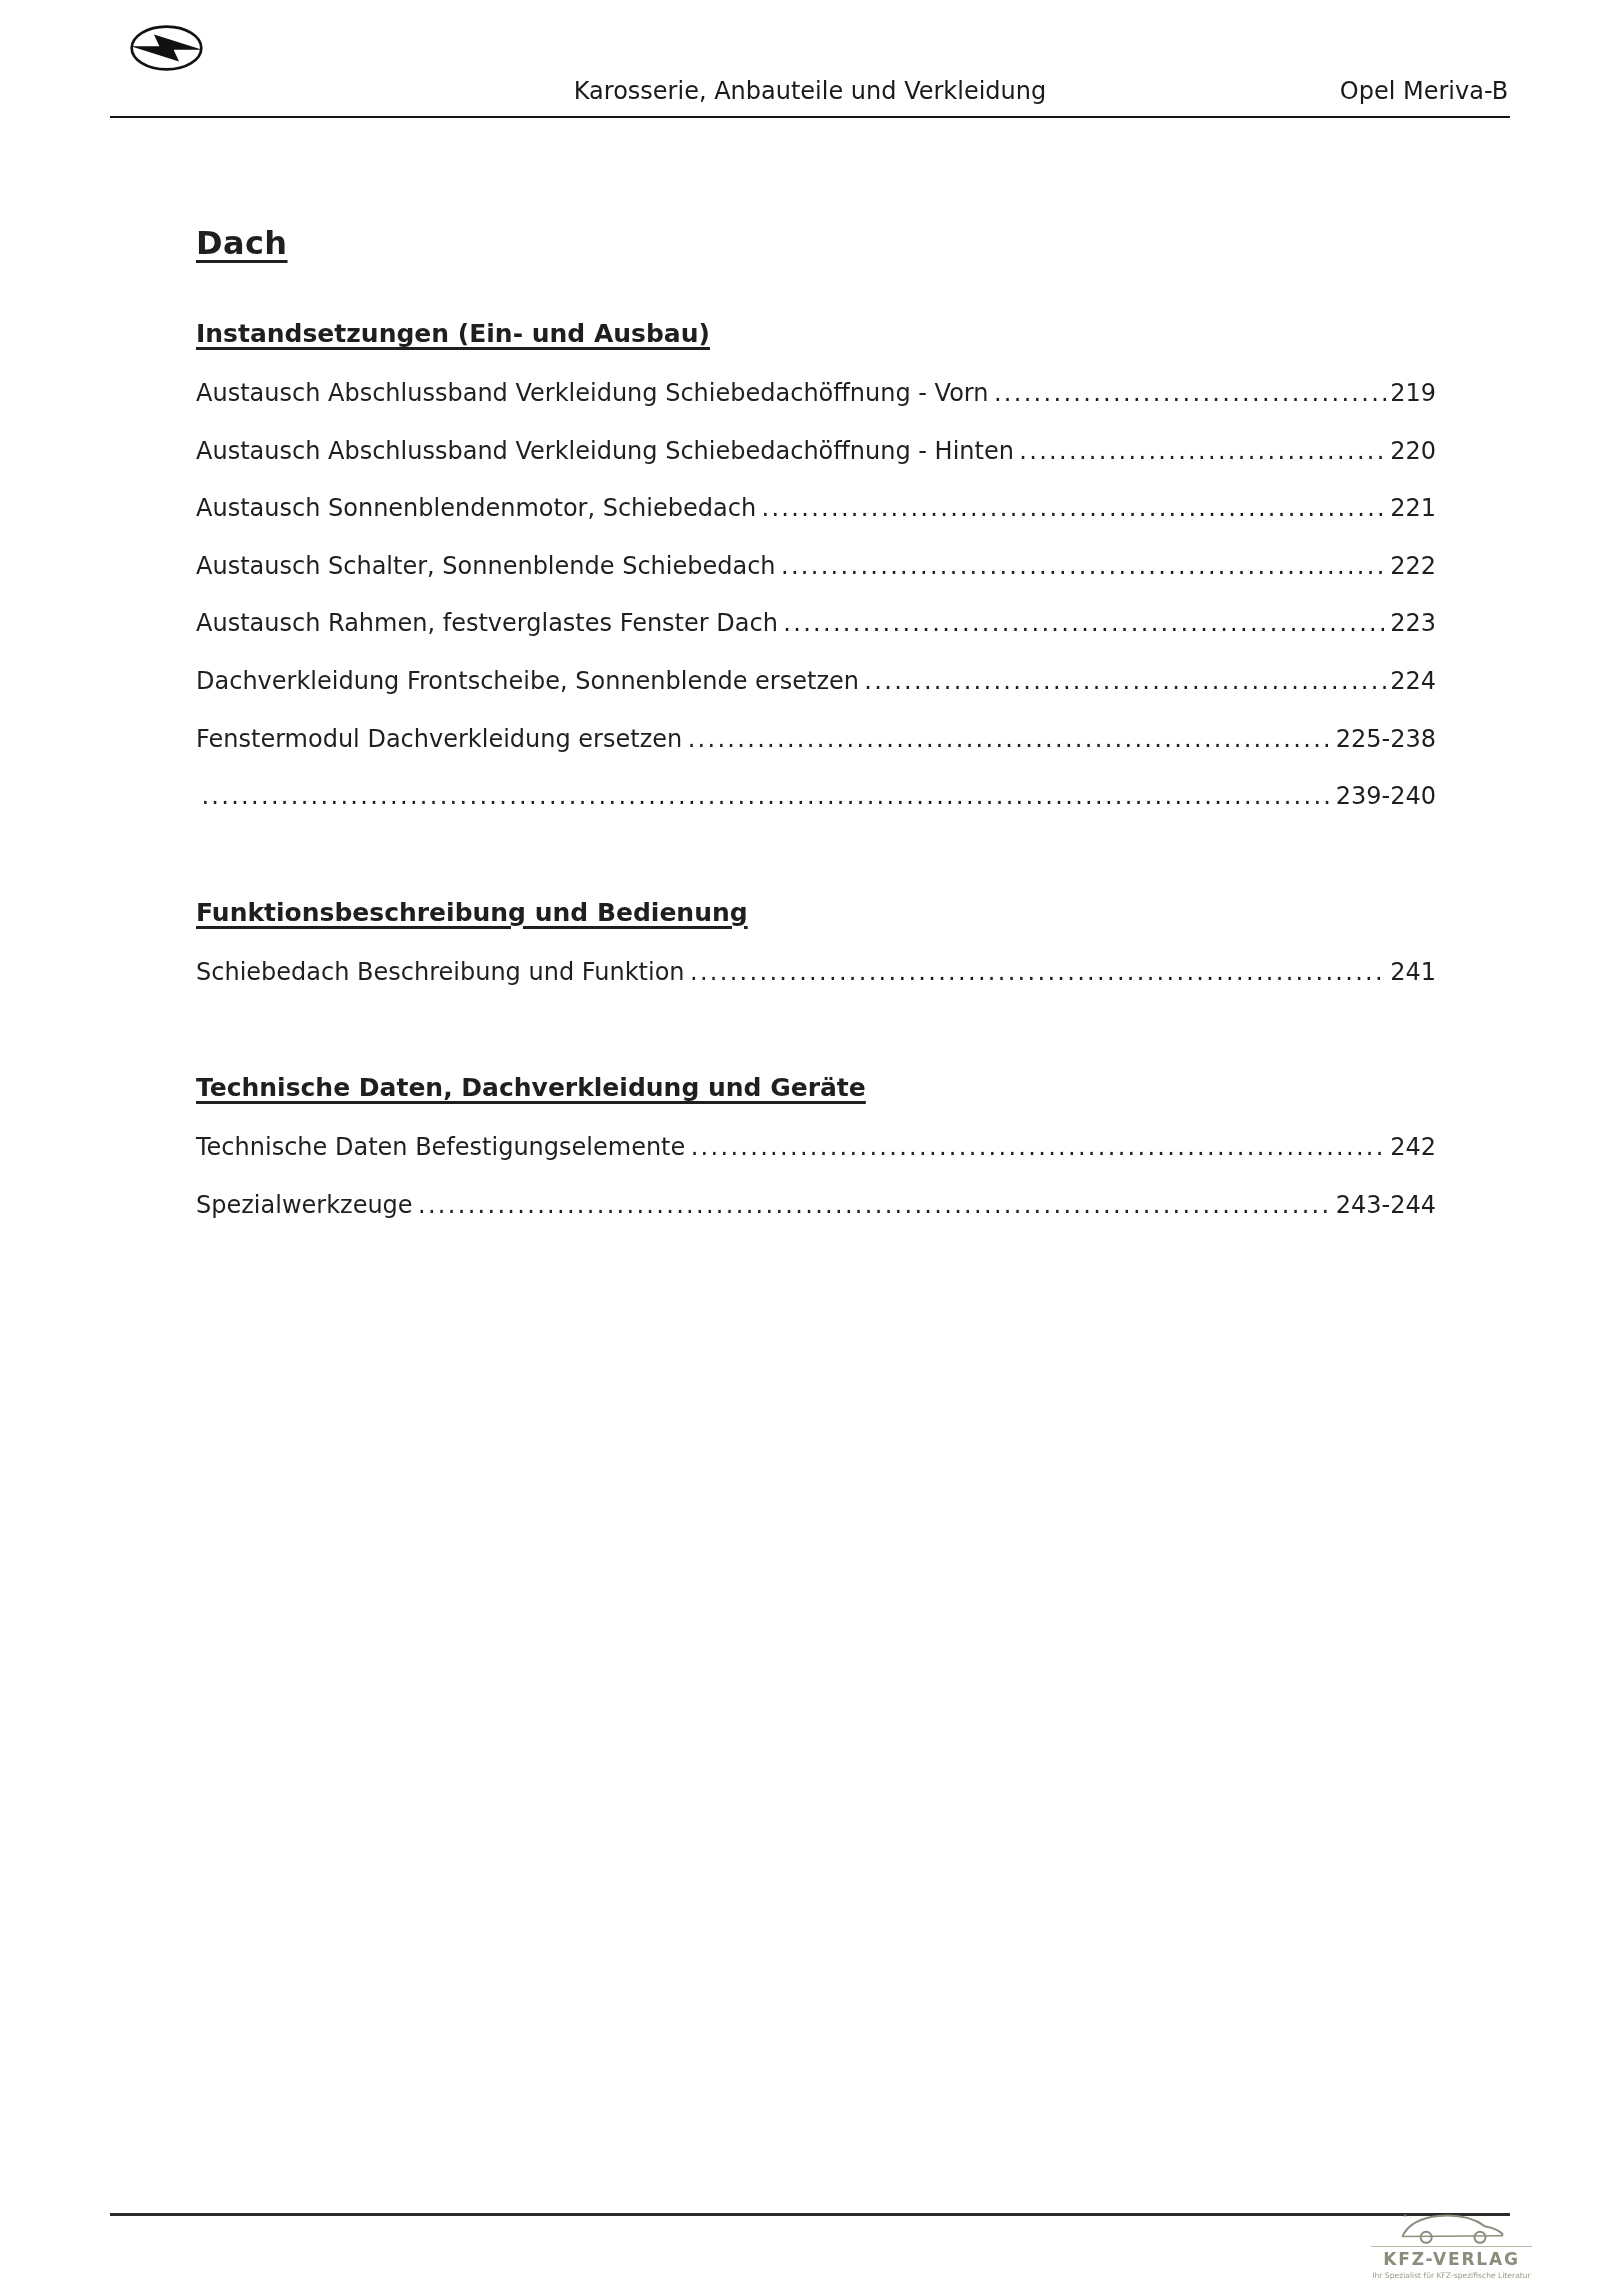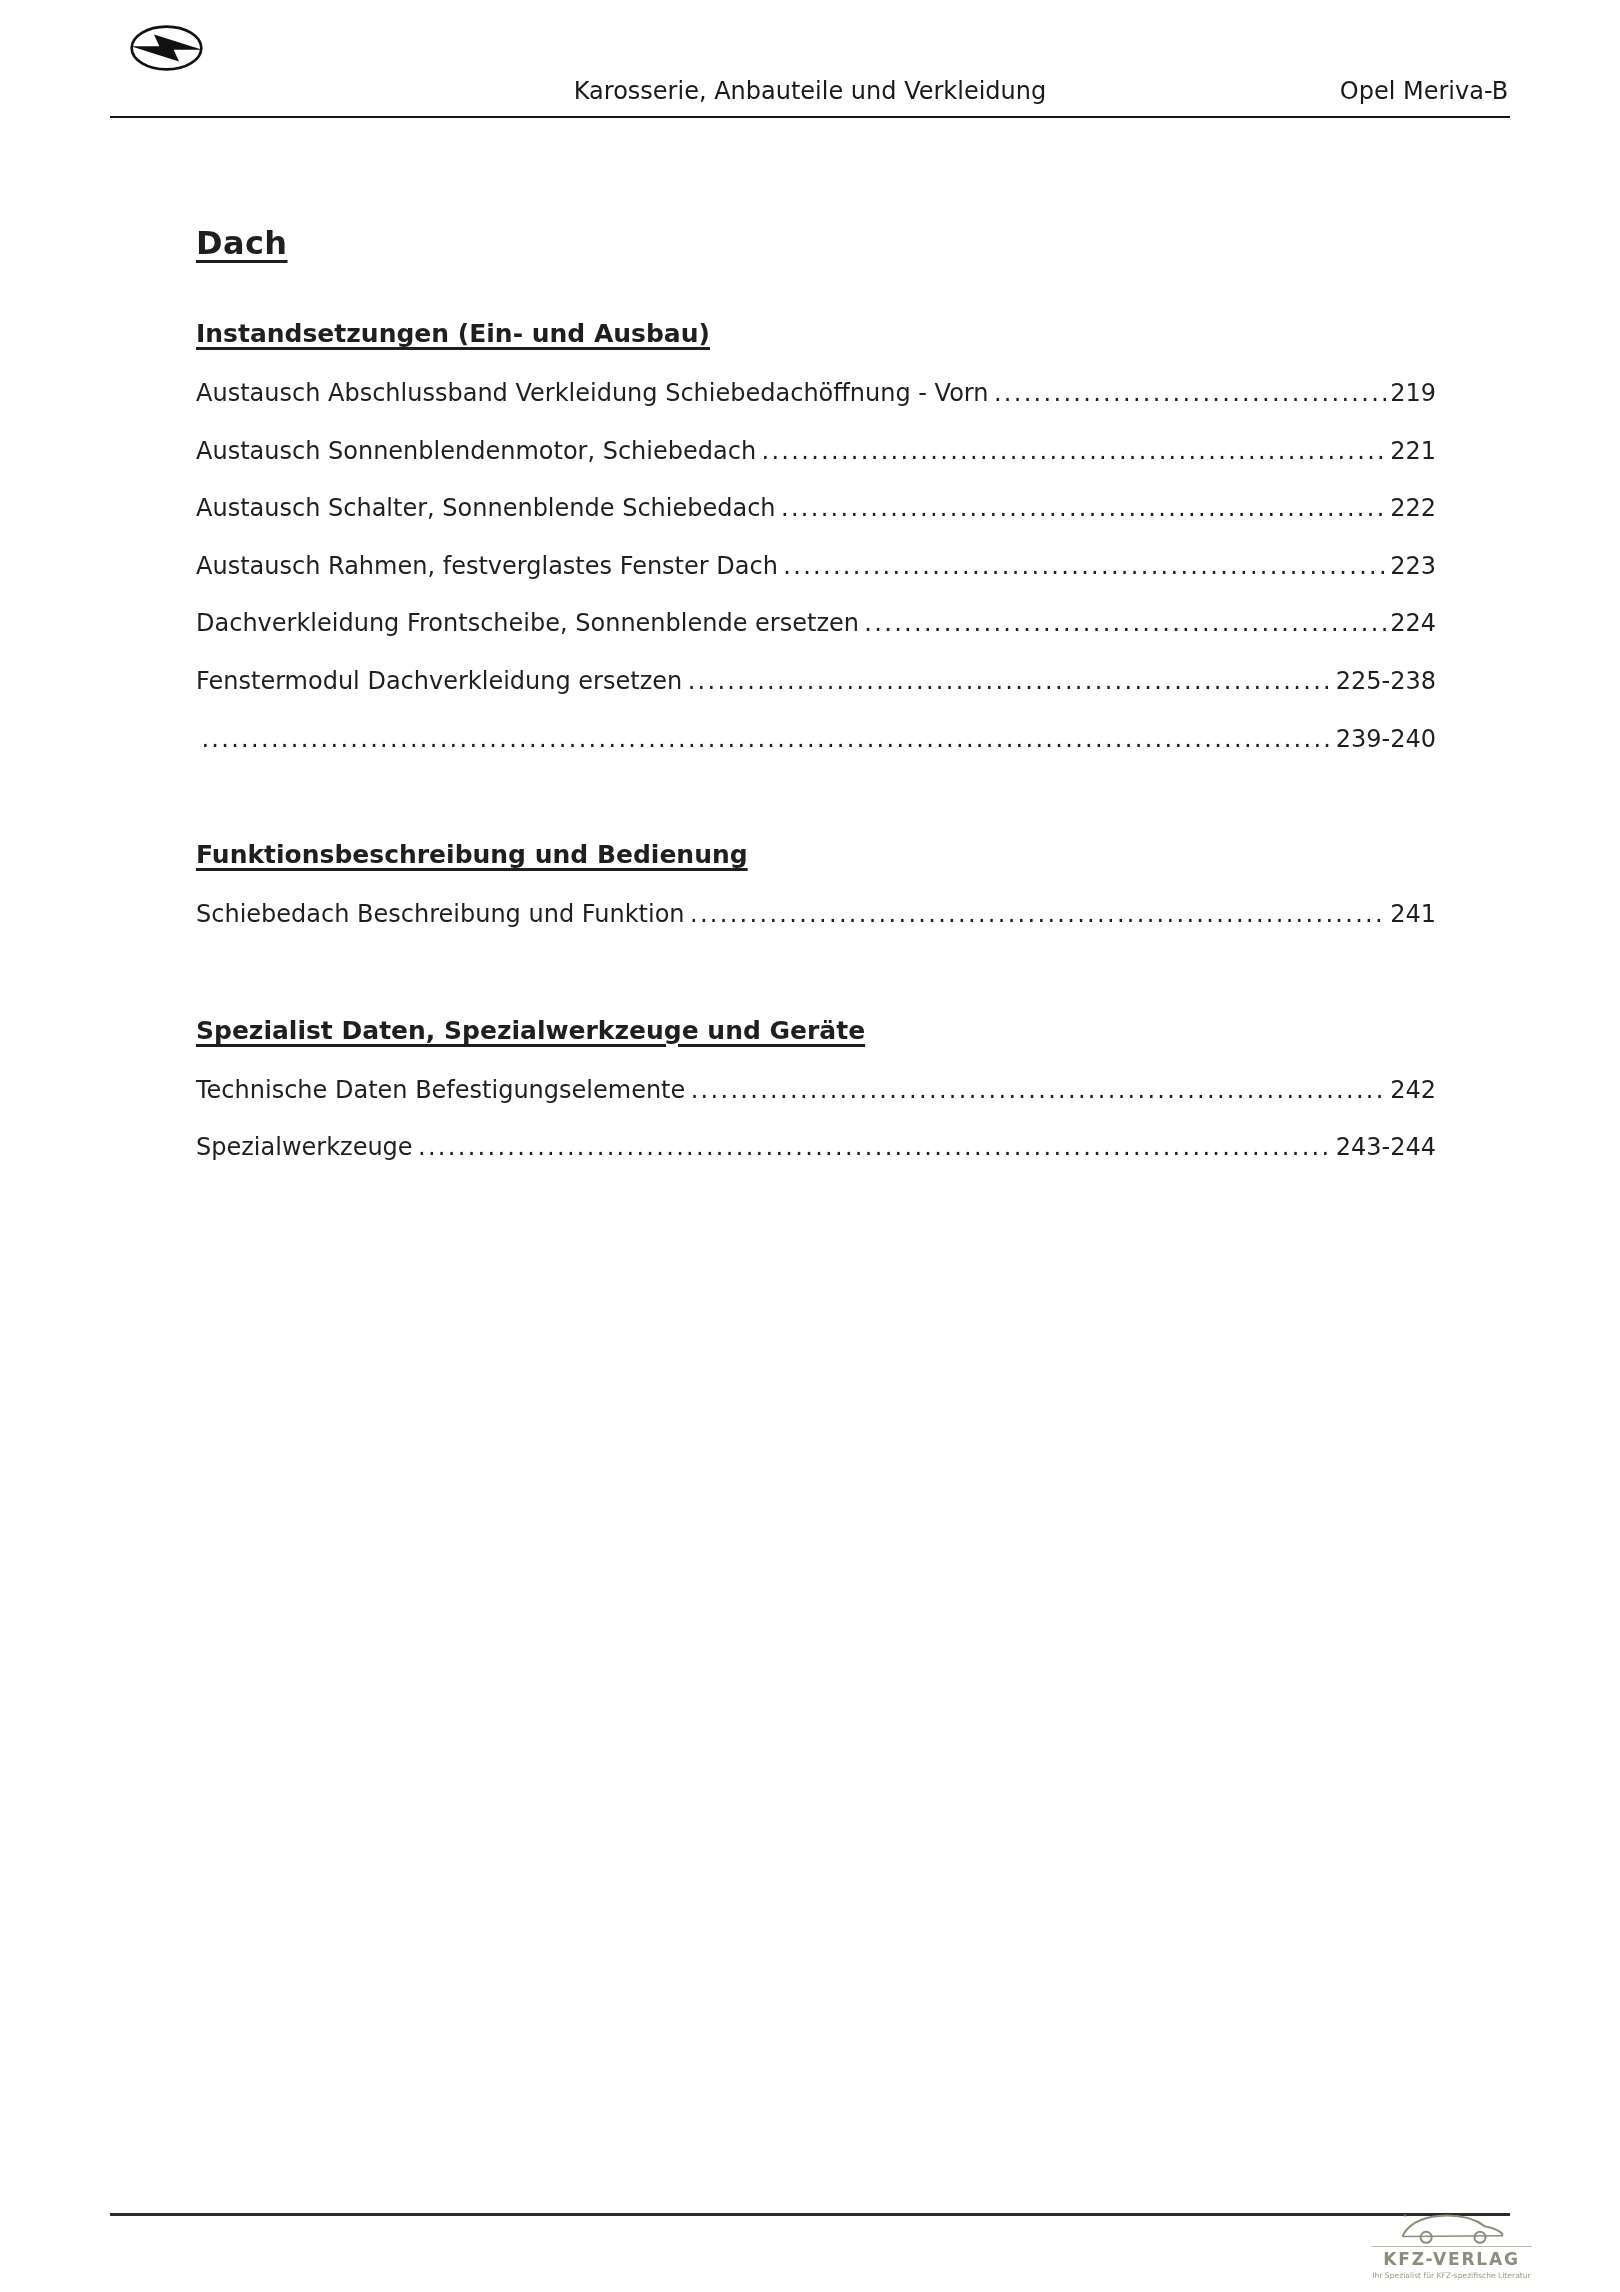--- a/index.html
+++ b/index.html
@@ -133,20 +133,25 @@
 
   <section>
     <h2>Instandsetzungen (Ein- und Ausbau)</h2>
 
     <div class="toc-row">
       <span class="toc-title">Austausch Abschlussband Verkleidung Schiebedachöffnung - Vorn</span>
       <span class="toc-dots"></span>
       <span class="toc-page">219</span>
     </div>
     <div class="toc-row">
+      <span class="toc-title">Austausch Abschlussband Verkleidung Schiebedachöffnung - Hinten</span>
+      <span class="toc-dots"></span>
+      <span class="toc-page">220</span>
+    </div>
+    <div class="toc-row">
       <span class="toc-title">Austausch Sonnenblendenmotor, Schiebedach</span>
       <span class="toc-dots"></span>
       <span class="toc-page">221</span>
     </div>
     <div class="toc-row">
       <span class="toc-title">Austausch Schalter, Sonnenblende Schiebedach</span>
       <span class="toc-dots"></span>
       <span class="toc-page">222</span>
     </div>
     <div class="toc-row">
@@ -174,21 +179,21 @@
     <h2>Funktionsbeschreibung und Bedienung</h2>
 
     <div class="toc-row">
       <span class="toc-title">Schiebedach Beschreibung und Funktion</span>
       <span class="toc-dots"></span>
       <span class="toc-page">241</span>
     </div>
   </section>
 
   <section class="gap-before">
-    <h2>Spezialist Daten, Spezialwerkzeuge und Geräte</h2>
+    <h2>Technische Daten, Dachverkleidung und Geräte</h2>
 
     <div class="toc-row">
       <span class="toc-title">Technische Daten Befestigungselemente</span>
       <span class="toc-dots"></span>
       <span class="toc-page">242</span>
     </div>
     <div class="toc-row">
       <span class="toc-title">Spezialwerkzeuge</span>
       <span class="toc-dots"></span>
       <span class="toc-page">243-244</span>

